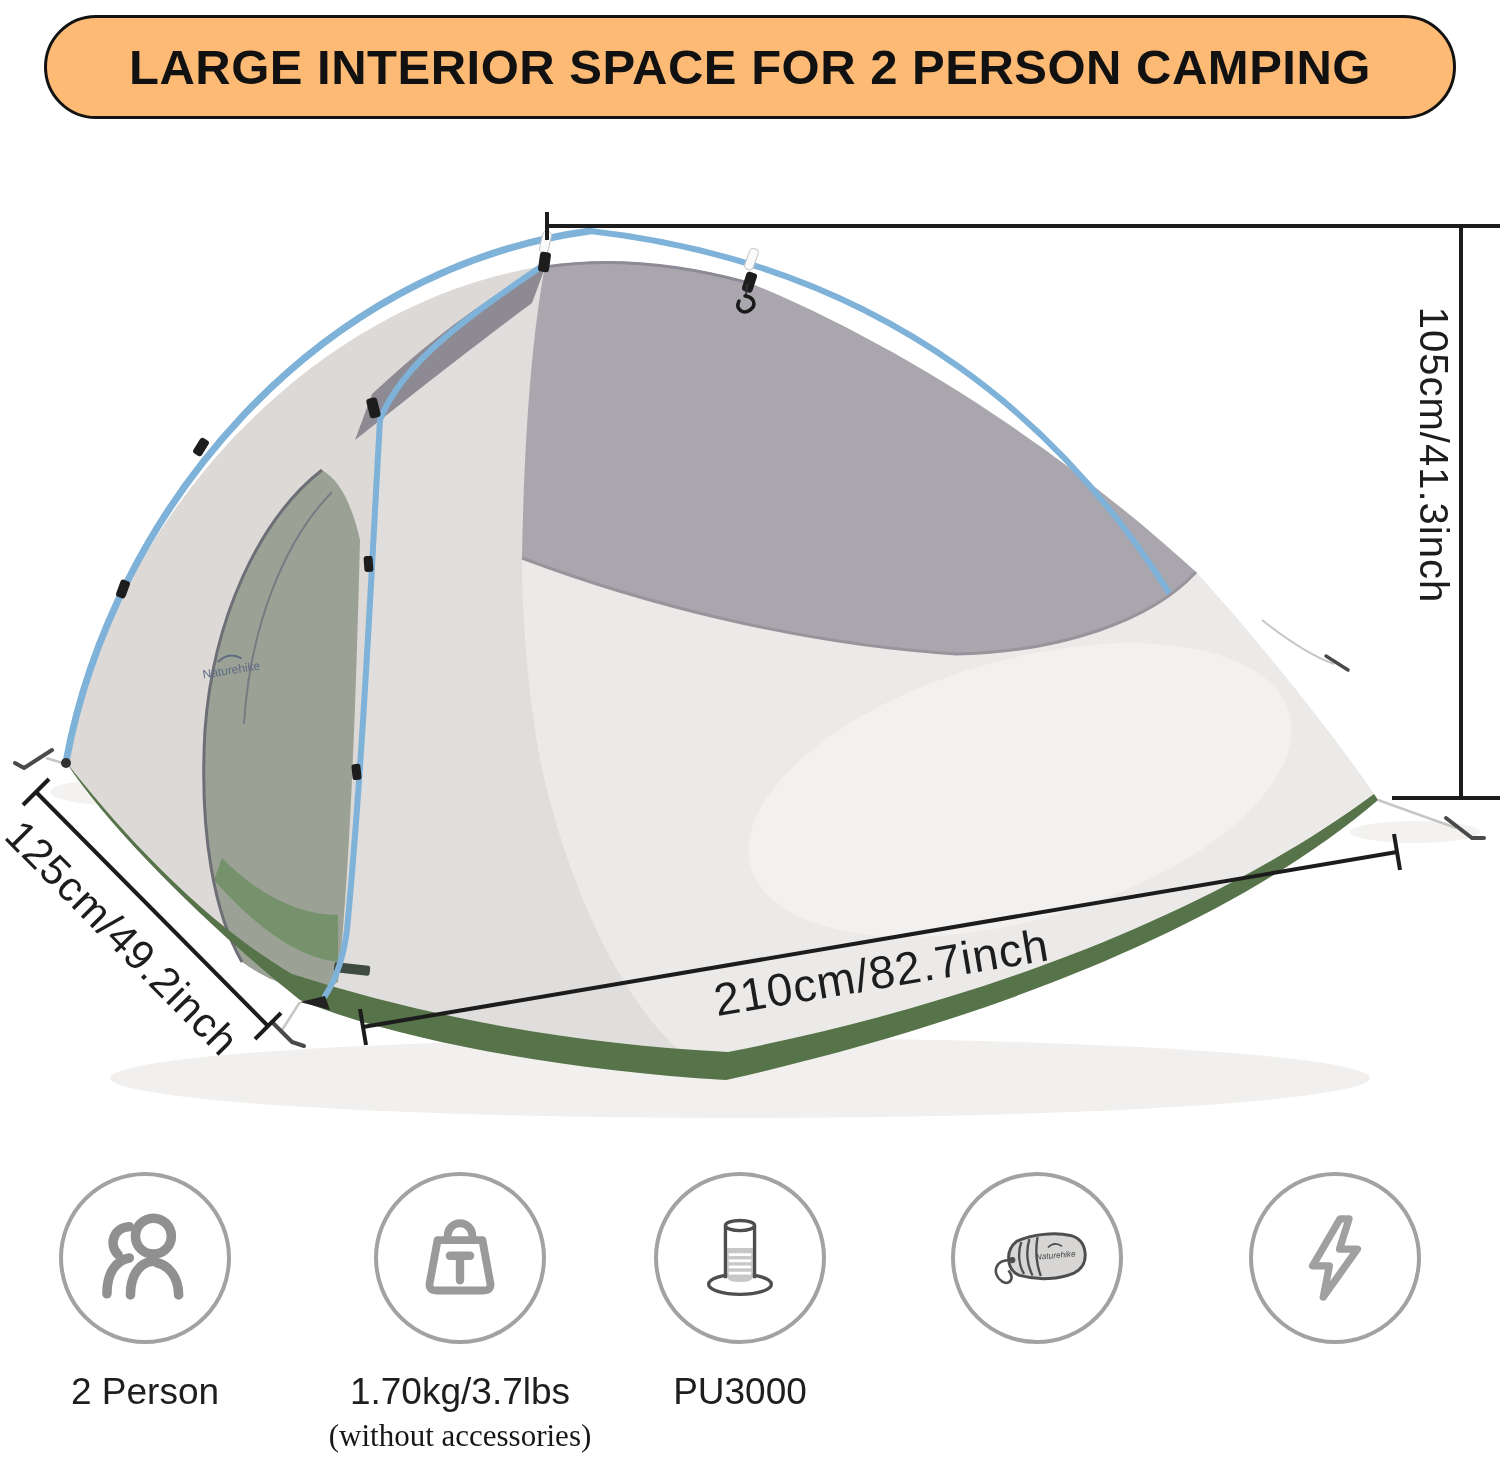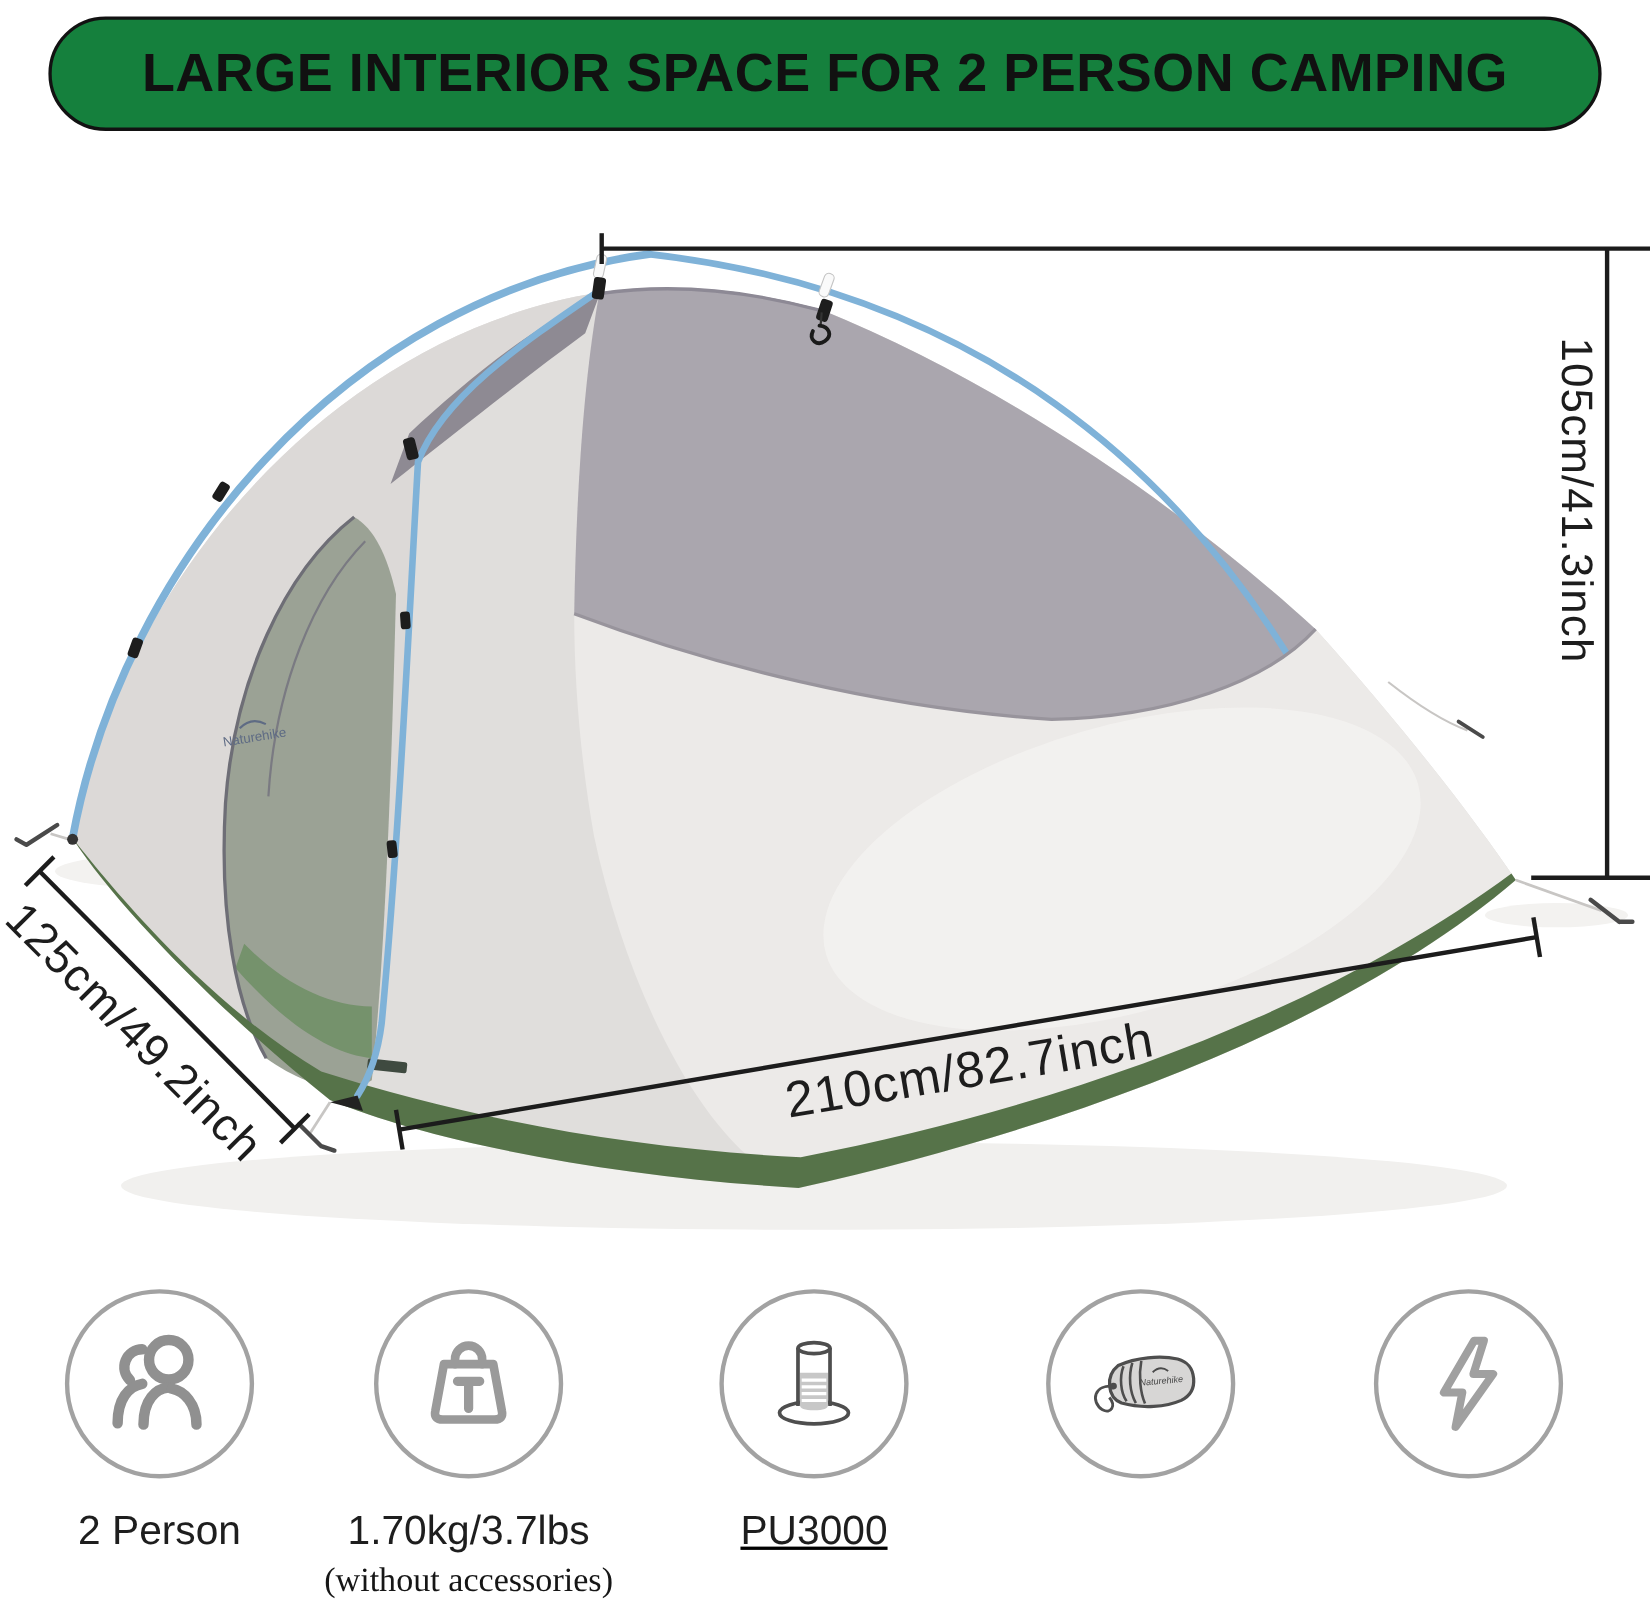--- a/index.html
+++ b/index.html
@@ -1,25 +1,25 @@
 <!DOCTYPE html>
 <html><head>
 <meta charset="utf-8">
 <style>
   html,body{margin:0;padding:0;background:#fff;}
   .page{position:relative;width:1500px;height:1459px;background:#ffffff;overflow:hidden;
         font-family:"Liberation Sans",sans-serif;}
   .title-pill{position:absolute;left:44px;top:15px;width:1412px;height:104px;box-sizing:border-box;
-        border:3px solid #121212;border-radius:56px;display:flex;align-items:center;justify-content:center;background:#15803d;}
+        border:3px solid #121212;border-radius:56px;display:flex;align-items:center;justify-content:center;background:#fdba74;}
   .title-pill span{font-size:49px;font-weight:700;letter-spacing:.5px;color:#111;white-space:nowrap;}
   .scene{position:absolute;left:0;top:0;}
   .features{position:absolute;left:0;top:0;width:1500px;height:1459px;pointer-events:none;}
   .feature{position:absolute;top:1172px;width:460px;transform:translateX(-50%);
         display:flex;flex-direction:column;align-items:center;}
-  .f1{left:145px;} .f2{left:426px;} .f3{left:740px;text-decoration:underline;} .f4{left:1037px;} .f5{left:1335px;}
+  .f1{left:145px;} .f2{left:460px;} .f3{left:740px;} .f4{left:1037px;} .f5{left:1335px;}
   .f-circle{width:172px;height:172px;box-sizing:border-box;border:4px solid #a2a2a2;border-radius:50%;
         background:#fff;display:flex;align-items:center;justify-content:center;}
   .f-text{margin-top:26px;text-align:left;font-size:37px;color:#1e1e1e;line-height:1.18;white-space:nowrap;}
   .f-text div:empty{display:none;}
   .f-note{font-family:"Liberation Serif",serif;font-size:31px;color:#161616;margin-top:4px;white-space:nowrap;}
   .f-note:empty{display:none;}
   .dim-text{fill:#1d1d1d;letter-spacing:1px;}
 </style>
 </head>
 <body>

